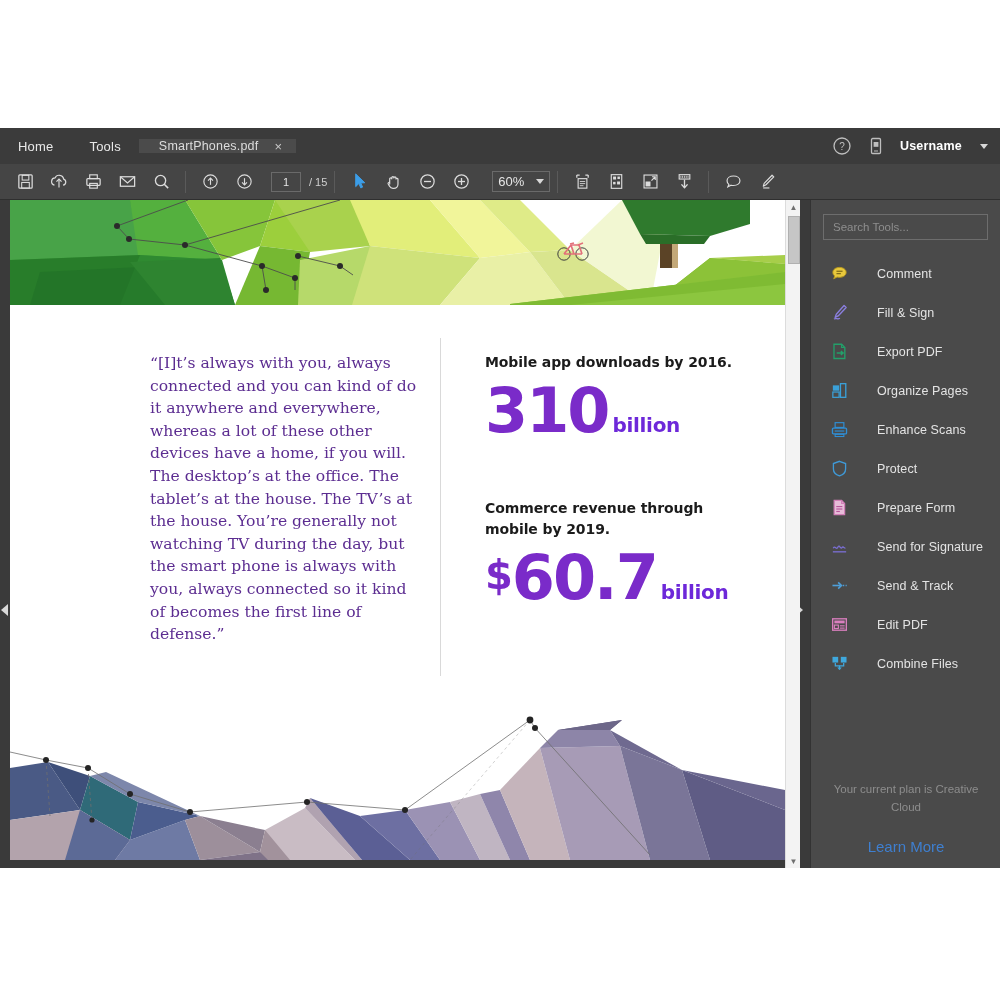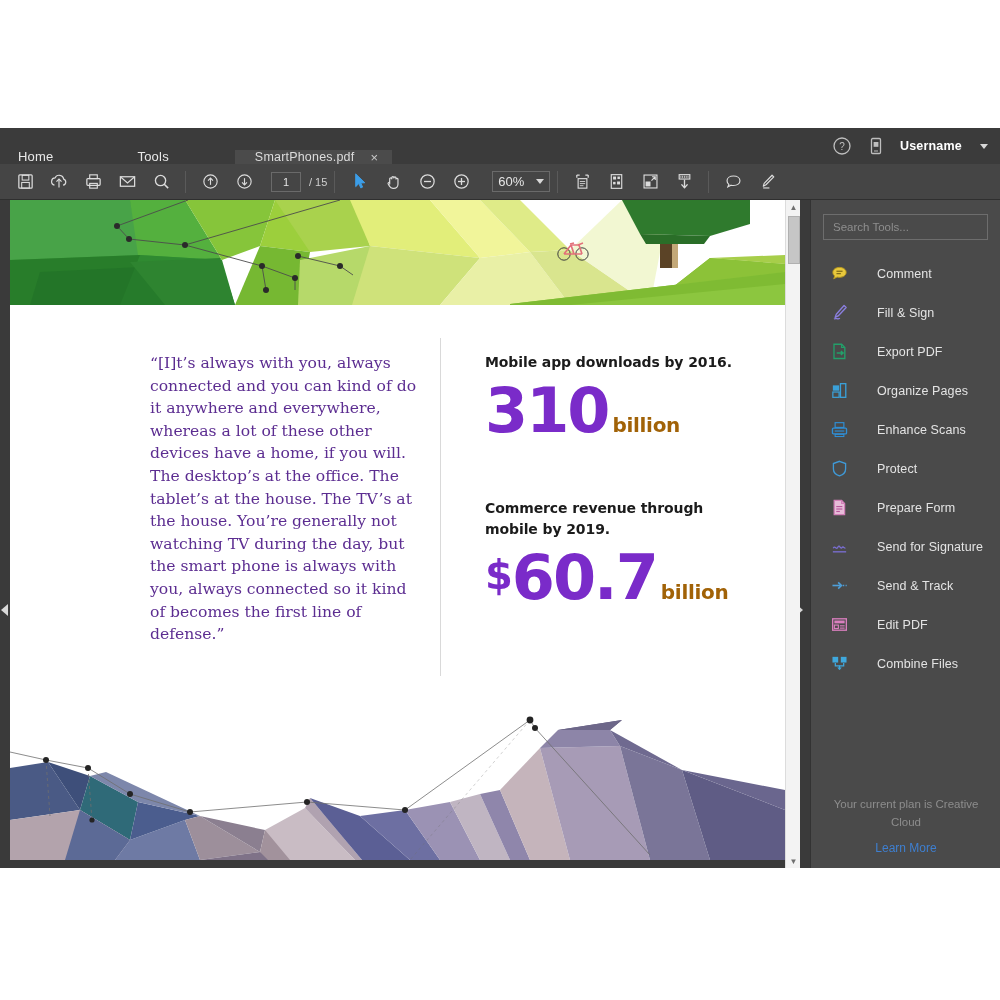--- a/index.html
+++ b/index.html
@@ -18,21 +18,21 @@
     overflow: hidden;
   }
 
   
   .tabbar {
     position: absolute; left: 0; top: 0;
     width: 1000px; height: 36px;
     background: #3b3b3b;
     display: flex; align-items: stretch;
   }
-  .tabbar-left { display: flex; align-items: flex-end; gap: 48px; }
+  .tabbar-left { display: flex; align-items: center; }
   .tab-item {
     display: flex; align-items: center;
     padding: 0 18px;
     color: #e8e8e8;
     font-size: 13px;
     letter-spacing: .2px;
     cursor: pointer;
     background: #3b3b3b;
   }
   .tab-item.doc {
@@ -171,21 +171,21 @@
     color: #7a2bc9;
     font-family: "DejaVu Sans", sans-serif;
     font-weight: bold;
     font-size: 62px;
     line-height: 66px;
     letter-spacing: -2px;
     white-space: nowrap;
   }
   .stat-num .cur { font-size: 40px; vertical-align: 10px; letter-spacing: -1px; }
   .stat-unit {
-    color: #a16207;
+    color: #6d28d9;
     font-family: "DejaVu Sans", sans-serif;
     font-weight: bold;
     font-size: 20px;
     letter-spacing: -.3px;
     margin-left: 4px;
   }
   .stat-block-2 { margin-top: 40px; }
 
   
   .edge-arrow {
@@ -263,22 +263,22 @@
   }
 
   .plan-box {
     position: absolute; left: 0; bottom: 12px;
     width: 190px; text-align: center; padding: 0 16px;
   }
   .plan-text {
     color: #8d8d8d; font-size: 11.5px; line-height: 18px;
   }
   .learn-more {
-    display: inline-block; margin-top: 10px;
-    color: #3e7fd0; font-size: 12px; cursor: pointer; text-align: center;
+    display: inline-block; margin-top: 22px;
+    color: #3e7fd0; font-size: 15px; cursor: pointer; text-align: center;
   }
 </style>
 </head>
 <body>
 
 <div id="app-window">
 
   <div class="tabbar">
     <div class="tabbar-left">
       <div class="tab-item">

